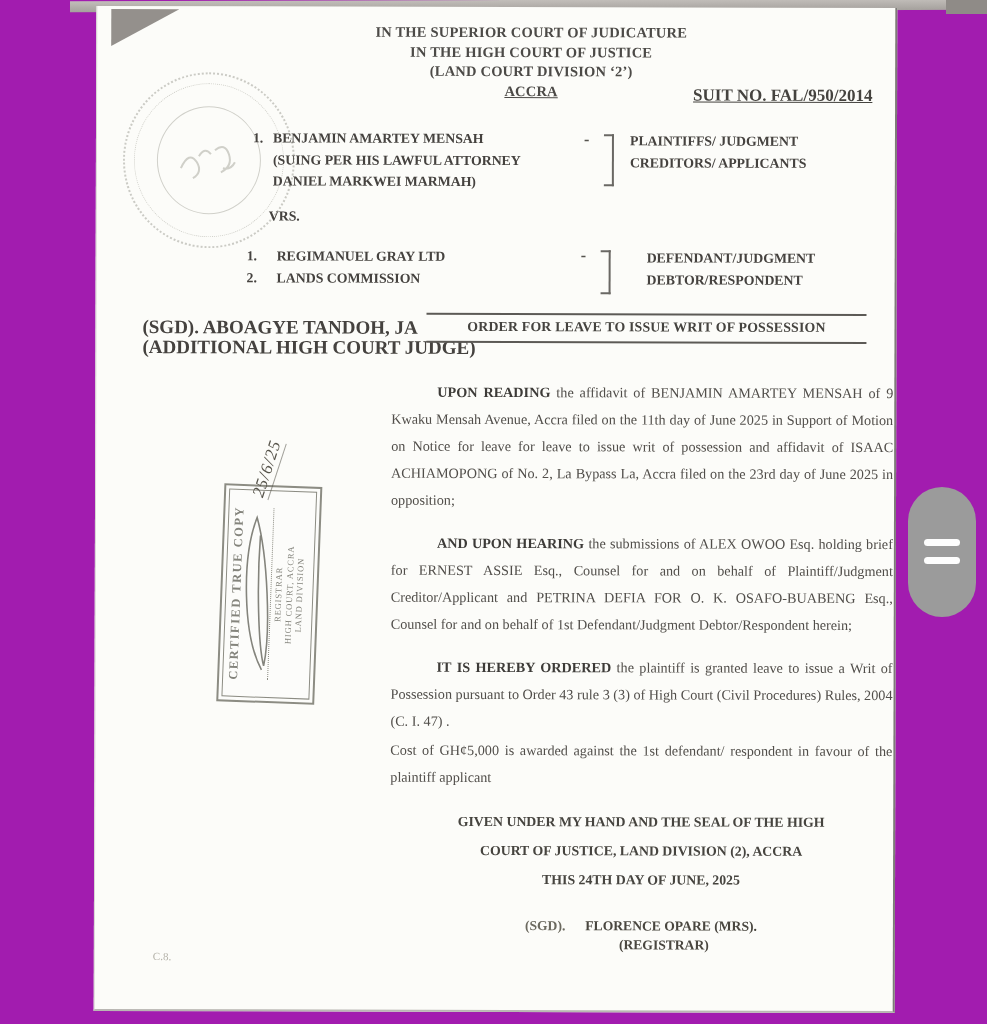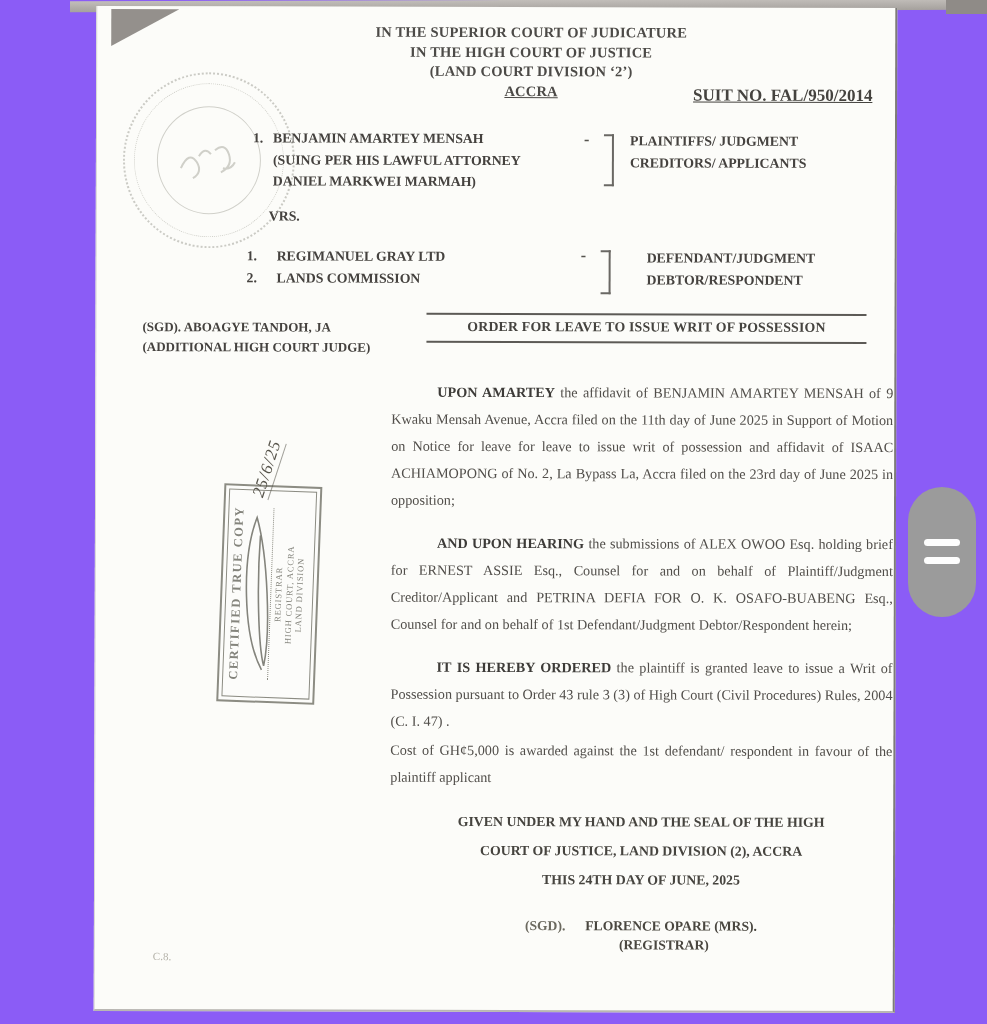--- a/index.html
+++ b/index.html
@@ -1,17 +1,17 @@
 <!DOCTYPE html>
 <html><head>
 <meta charset="utf-8">
 <style>
   html,body{margin:0;padding:0;}
   body{width:987px;height:1024px;background:#f4f3f1;font-family:"Liberation Serif",serif;overflow:hidden;}
-  #root{position:relative;width:987px;height:1024px;background:#8b5cf6;}
+  #root{position:relative;width:987px;height:1024px;background:#a21caf;}
 
   
   .top-edge{position:absolute;left:70px;top:0;width:917px;height:11px;
     background:linear-gradient(#c2beba,#a5a19d);transform:rotate(-0.15deg);}
   .top-edge-right{position:absolute;left:946px;top:0;width:41px;height:14px;background:#8f8b87;}
 
   
   .page{position:absolute;left:95px;top:7px;width:798px;height:1003px;
     background:#fcfcf9;border-right:2px solid #7e7c78;border-left:1px solid #d8d7d3;
     border-bottom:2px solid #b9b7b3;transform:rotate(0.15deg);}
@@ -42,21 +42,21 @@
   .df-role{position:absolute;left:550px;top:240px;width:230px;}
 
   .brk{position:absolute;width:14px;}
   .brk .dash{position:absolute;left:-18px;top:-4px;font-weight:bold;color:#55534f;}
   .brk .bar{position:absolute;left:10px;top:0;height:100%;border-right:2px solid #6a6864;}
   .brk .hook-t{position:absolute;left:2px;top:0;width:10px;border-top:2px solid #6a6864;}
   .brk .hook-b{position:absolute;left:2px;bottom:0;width:10px;border-bottom:2px solid #6a6864;}
   .brk1{left:505px;top:127px;height:52px;}
   .brk2{left:502px;top:243px;height:44px;}
 
-  .judge{position:absolute;left:46px;top:311px;font-weight:bold;font-size:13px;
+  .judge{position:absolute;left:46px;top:311px;font-weight:bold;font-size:19px;
     line-height:20px;color:#45423f;}
 
   .order-title{position:absolute;left:330px;top:306px;width:440px;text-align:center;
     font-weight:bold;font-size:13.8px;color:#45433f;letter-spacing:.2px;
     border-top:2px solid #5c5a56;border-bottom:2px solid #5c5a56;padding:4px 0 6px;}
 
   .bodytext{position:absolute;left:295px;top:372px;width:502px;}
   .bodytext p{margin:0 0 16px 0;text-align:justify;font-size:14.2px;line-height:27px;
     color:#514e4a;text-indent:46px;}
   .bodytext p.noindent{text-indent:0;margin-top:-12px;}
@@ -162,21 +162,21 @@
     </div>
 
     <div class="judge">
       <div>(SGD). ABOAGYE TANDOH, JA</div>
       <div>(ADDITIONAL HIGH COURT JUDGE)</div>
     </div>
 
     <div class="order-title">ORDER FOR LEAVE TO ISSUE WRIT OF POSSESSION</div>
 
     <div class="bodytext">
-      <p><span class="lead">UPON AMARTEY</span><span> the affidavit of BENJAMIN AMARTEY MENSAH of 9 Kwaku Mensah Avenue, Accra filed on the 11th day of June 2025 in Support of Motion on Notice for leave for leave to issue writ of possession and affidavit of ISAAC ACHIAMOPONG of No. 2, La Bypass La, Accra filed on the 23rd day of June 2025 in opposition;</span></p>
+      <p><span class="lead">UPON READING</span><span> the affidavit of BENJAMIN AMARTEY MENSAH of 9 Kwaku Mensah Avenue, Accra filed on the 11th day of June 2025 in Support of Motion on Notice for leave for leave to issue writ of possession and affidavit of ISAAC ACHIAMOPONG of No. 2, La Bypass La, Accra filed on the 23rd day of June 2025 in opposition;</span></p>
       <p><span class="lead">AND UPON HEARING</span><span> the submissions of ALEX OWOO Esq. holding brief for ERNEST ASSIE Esq., Counsel for and on behalf of Plaintiff/Judgment Creditor/Applicant and PETRINA DEFIA FOR O. K. OSAFO-BUABENG Esq., Counsel for and on behalf of 1st Defendant/Judgment Debtor/Respondent herein;</span></p>
       <p style="margin-bottom:2px"><span class="lead">IT IS HEREBY ORDERED</span><span> the plaintiff is granted leave to issue a Writ of Possession pursuant to Order 43 rule 3 (3) of High Court (Civil Procedures) Rules, 2004 (C. I. 47) .</span></p>
       <p class="noindent" style="margin-top:0"><span>Cost of GH¢5,000 is awarded against the 1st defendant/ respondent in favour of the plaintiff applicant</span></p>
 
       <div class="closing">
         <div>GIVEN UNDER MY HAND AND THE SEAL OF THE HIGH</div>
         <div>COURT OF JUSTICE, LAND DIVISION (2), ACCRA</div>
         <div>THIS 24TH DAY OF JUNE, 2025</div>
       </div>
 

